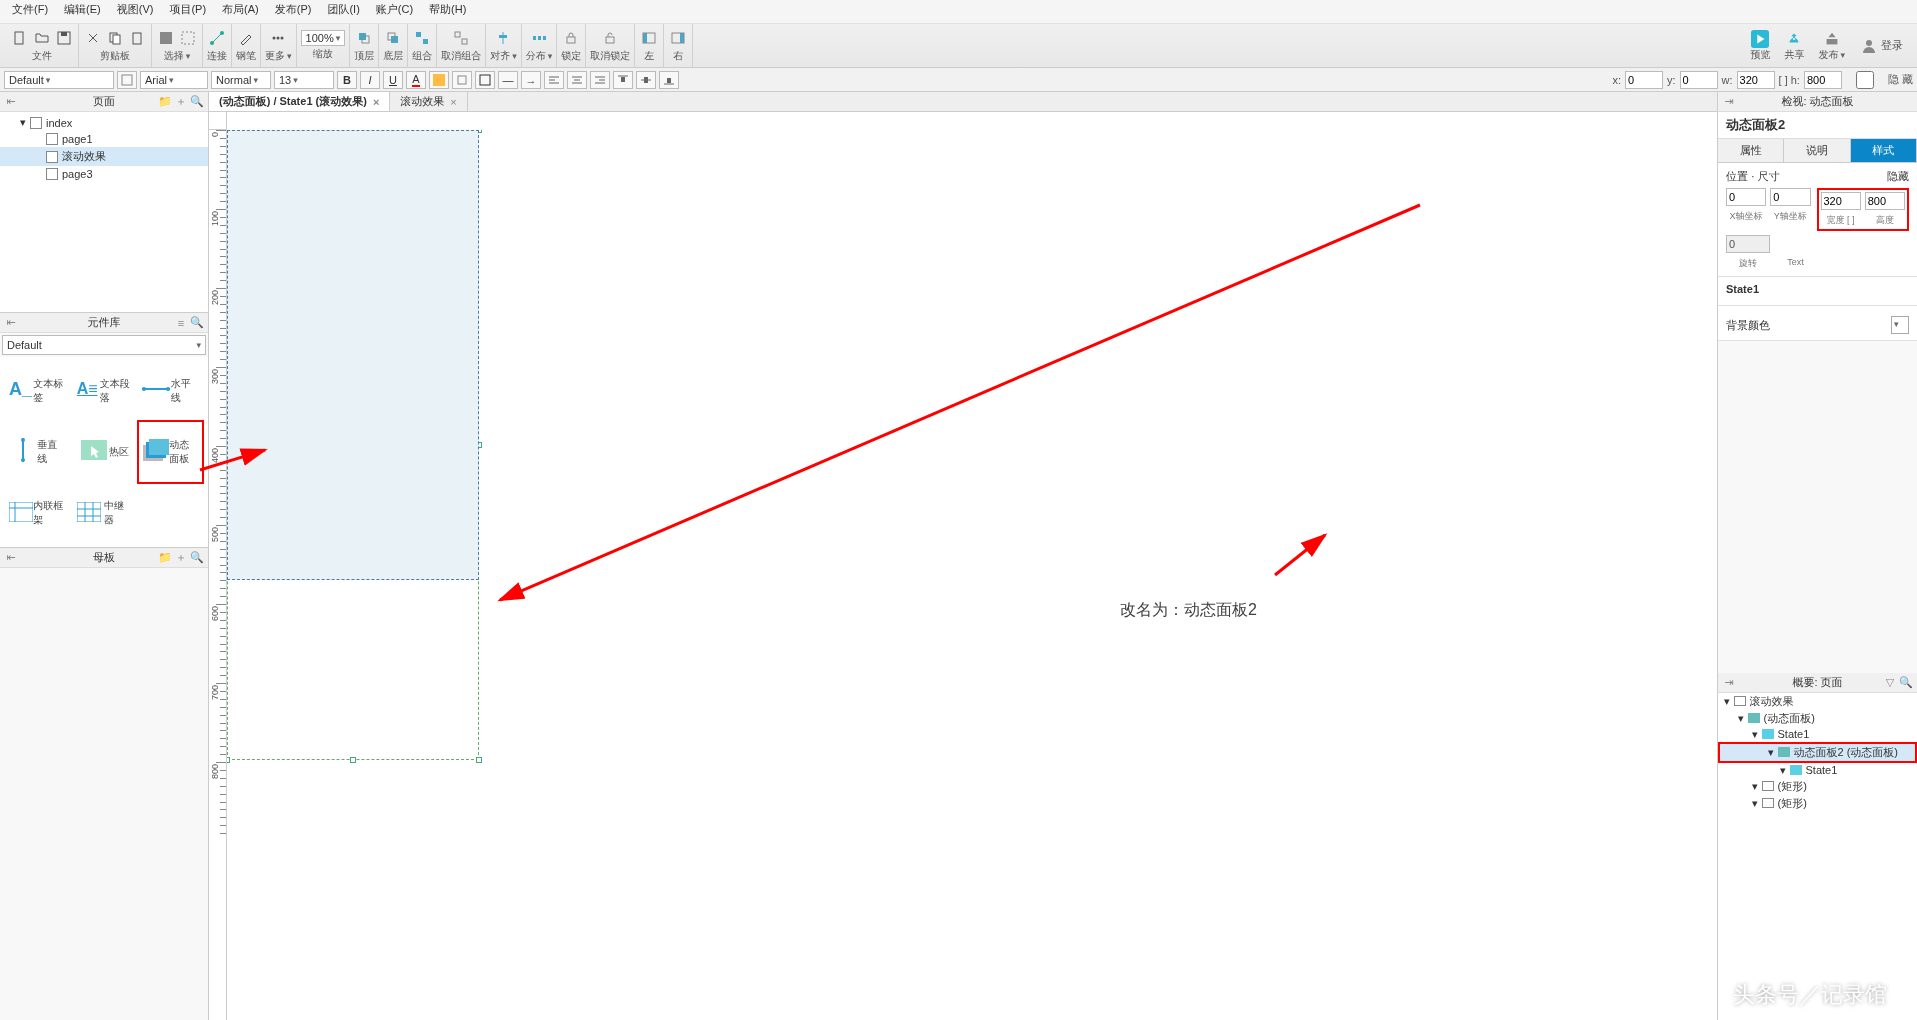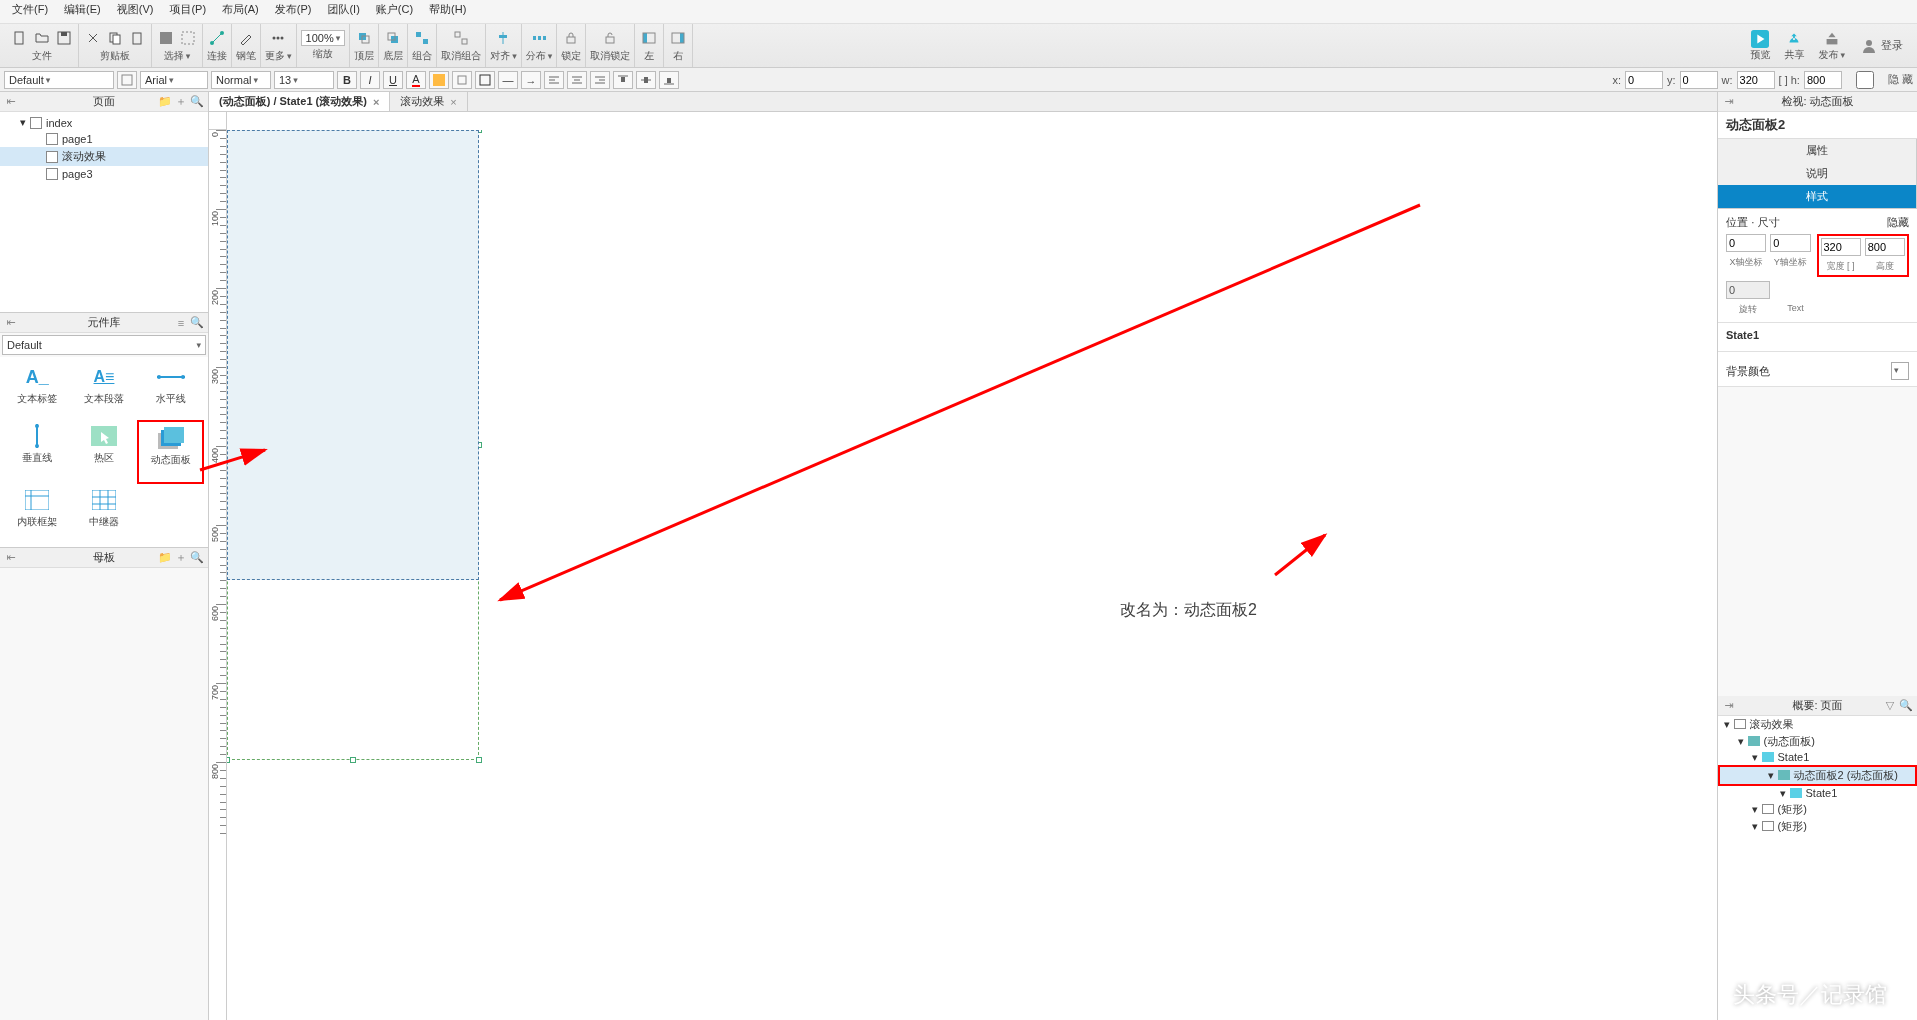--- a/index.html
+++ b/index.html
@@ -46,21 +46,21 @@
 .page-tree { padding: 2px 0; font-size:11px; background:#fff; height: 200px; overflow:auto;}
 .page-tree .node { display:flex; align-items:center; padding:2px 4px; cursor:pointer; }
 .page-tree .node.selected { background:#d4e8f7; }
 .page-tree .indent1 { padding-left: 20px; }
 .page-tree .indent2 { padding-left: 36px; }
 .page-tree .arrow { width:10px; display:inline-block; }
 .page-tree .pico { width:12px; height:12px; margin-right:4px; border:1px solid #888; background:#fff; }
 
 .lib-select { height:20px; border:1px solid #bbb; background:#fff; margin:2px; display:flex; align-items:center; padding:0 4px; justify-content:space-between;}
 .widgets { display:grid; grid-template-columns: repeat(3,1fr); padding:4px; background:#fff; height:190px;}
-.widget { display:flex; flex-direction:column; align-items:center; padding:4px; cursor:pointer;}
+.widget { display:flex; flex-direction:row; align-items:center; padding:4px; cursor:pointer;justify-content:center;}
 .widget .wico { width:30px; height:24px; display:flex; align-items:center; justify-content:center; margin-bottom:3px;}
 .widget .wlbl { font-size:10px; color:#444;}
 .widget.highlight { border:2px solid red; }
 
 
 .canvas-area { flex:1; display:flex; flex-direction:column; background:#fff; position:relative;}
 .tabs { height:20px; background:#eee; border-bottom:1px solid #ccc; display:flex;}
 .tab { padding:2px 10px; border-right:1px solid #ccc; font-size:11px; cursor:pointer; display:flex; align-items:center;}
 .tab.active { background:#fff; font-weight:bold;}
 .tab .close { margin-left:6px; color:#888; cursor:pointer;}
@@ -70,21 +70,21 @@
 .ruler-v .tick { position:absolute; border-top:1px solid #888; width:6px; right:0;}
 .ruler-v .label { position:absolute; right:6px; font-size:9px; color:#555; writing-mode:vertical-lr; transform:rotate(180deg);}
 .stage { flex:1; position:relative; overflow:hidden;}
 .shape1 { position:absolute; left:0; top:0; width:252px; height:450px; background:#e8f2f7; border:1px dashed #4a7ba6;}
 .shape2 { position:absolute; left:0; top:0; width:252px; height:630px; border:1px dashed #6a6;}
 .selhandle { width:6px; height:6px; background:#fff; border:1px solid #4a7; position:absolute; }
 
 
 .right { width: 200px; background:#f8f8f8; border-left:1px solid #ccc; display:flex; flex-direction:column;}
 .insp-title { padding:4px 8px; font-size:13px; font-weight:bold; background:#fff; border-bottom:1px solid #ddd;}
-.rtabs { display:flex; border-bottom:1px solid #ccc;flex-direction:column;}
+.rtabs { display:flex; border-bottom:1px solid #ccc;}
 .rtab { flex:1; text-align:center; padding:4px 0; background:#f0f0f0; border-right:1px solid #ccc; cursor:pointer; font-size:11px;}
 .rtab.active { background:#0b86c8; color:#fff; }
 .section { padding:6px 8px; border-bottom:1px solid #e0e0e0; background:#fff;}
 .section .stitle { font-size:11px; color:#333; display:flex; justify-content:space-between; margin-bottom:4px;}
 .pos-grid { display:grid; grid-template-columns: 1fr 1fr 1fr 1fr; gap:4px;}
 .pos-grid input { width:100%; height:18px; border:1px solid #bbb; font-size:11px; padding:0 2px;}
 .pos-grid .lbl { font-size:9px; color:#777; text-align:center;}
 .redbox1 { border:2px solid red; padding:2px;}
 .bgrow { display:flex; align-items:center; justify-content:space-between; margin-top:4px;}
 .bgrow .swatch { width:18px; height:18px; border:1px solid #aaa; background:#fff;}

